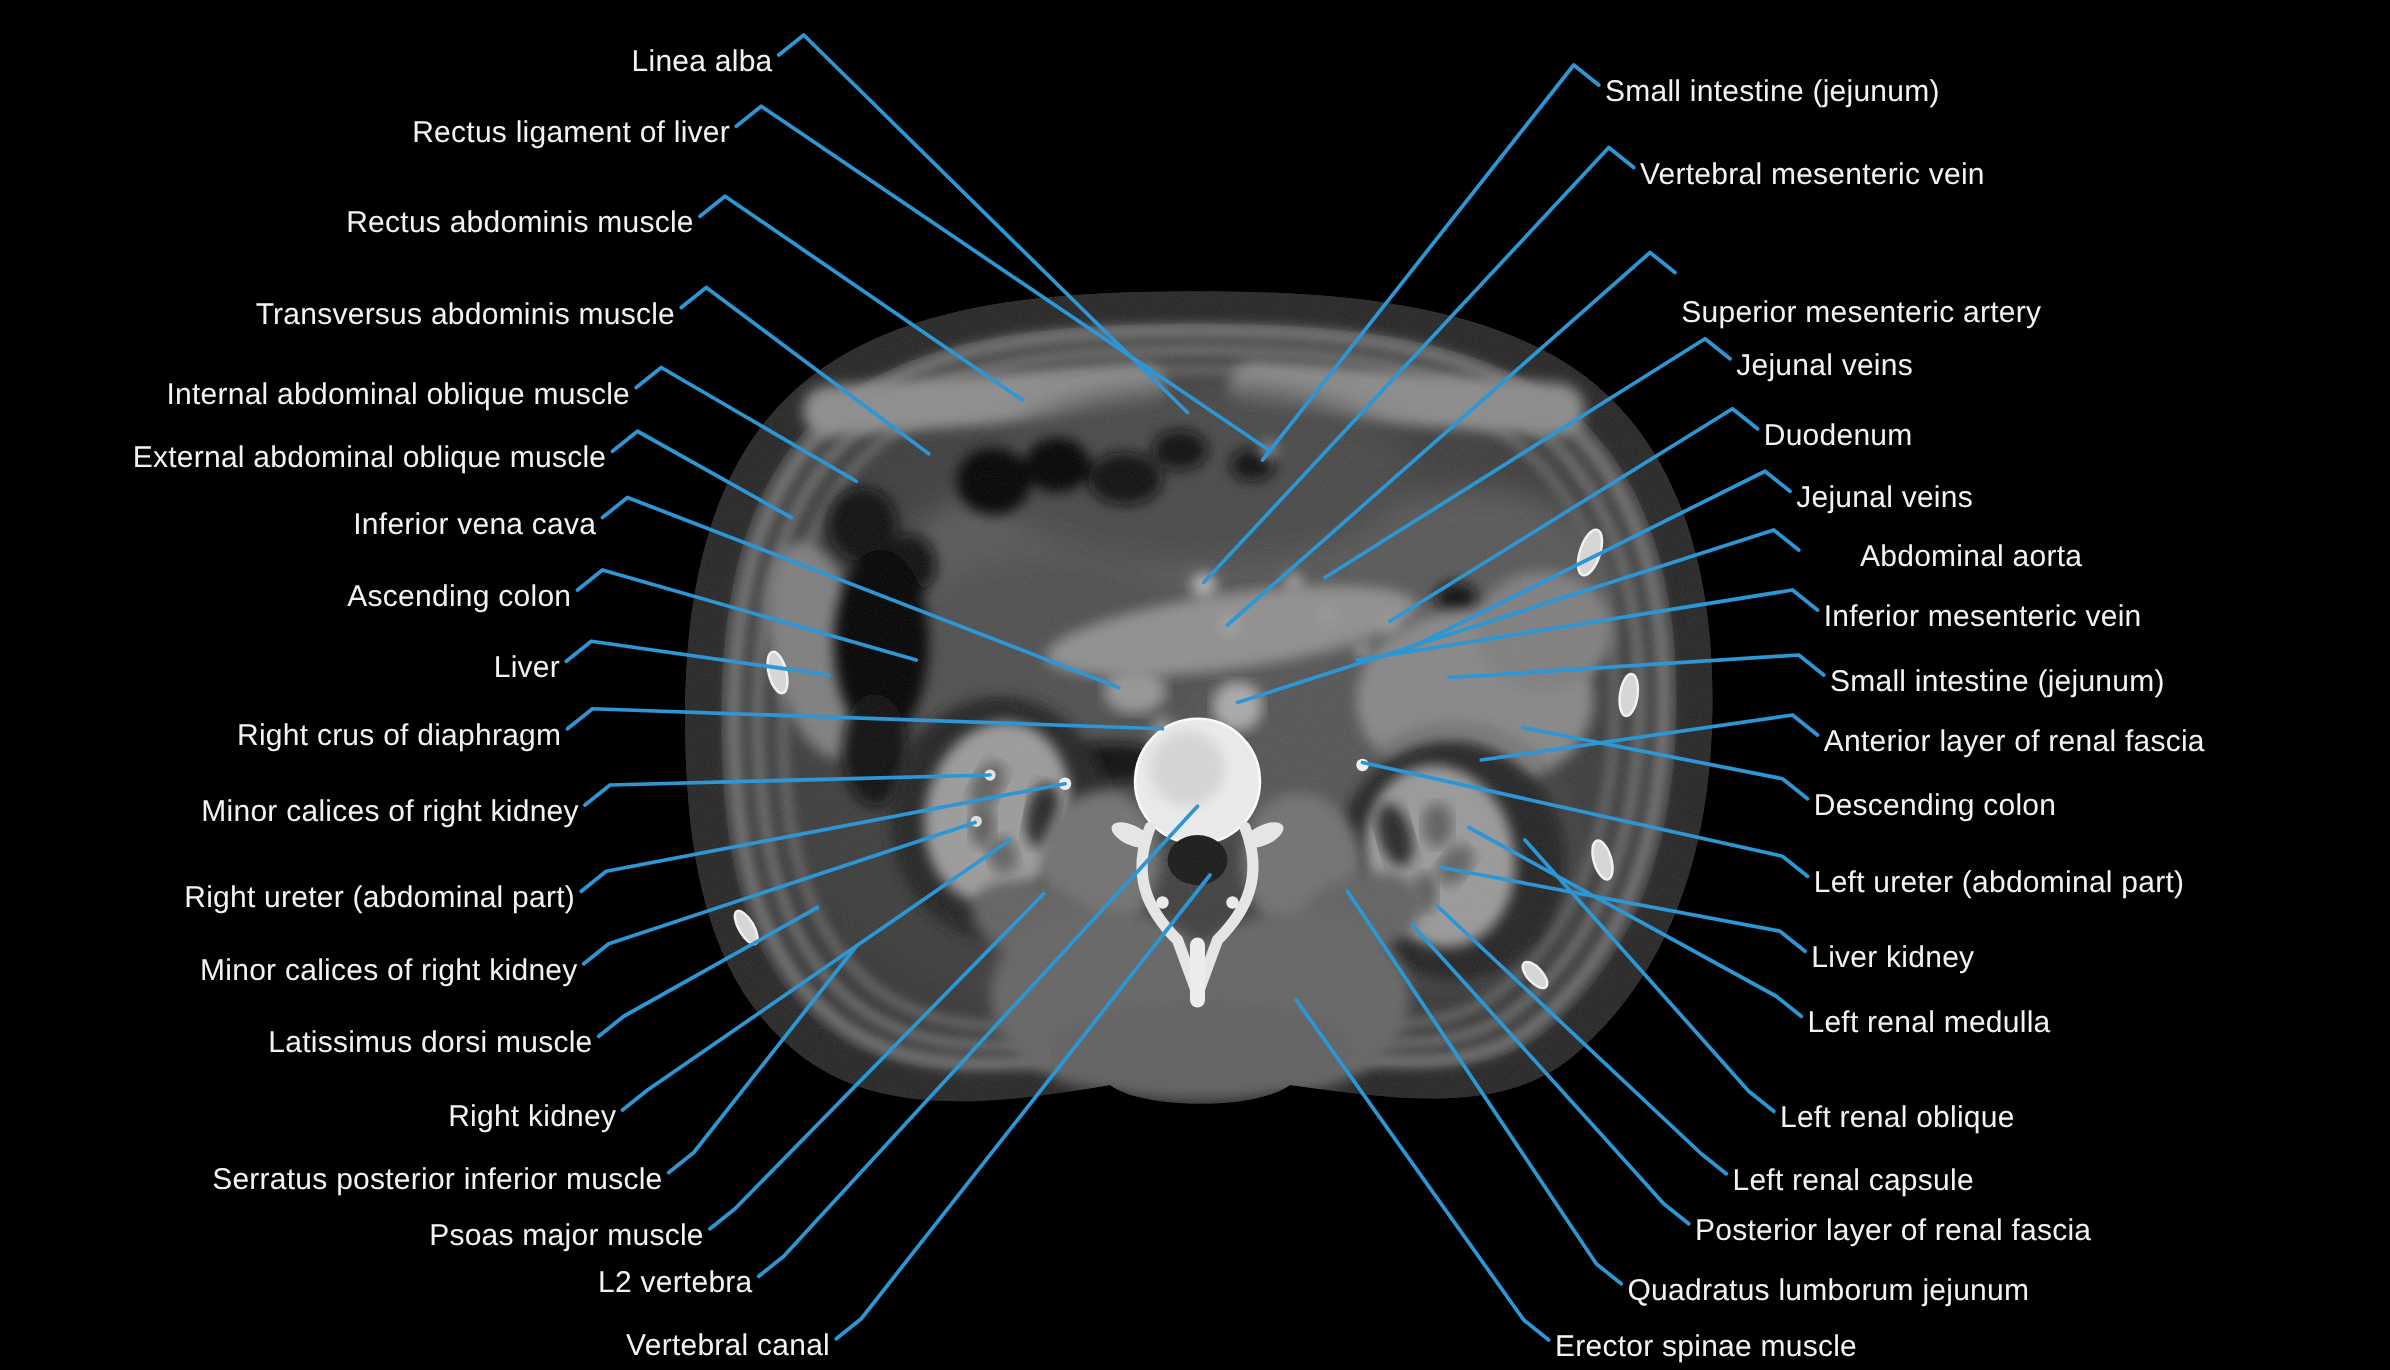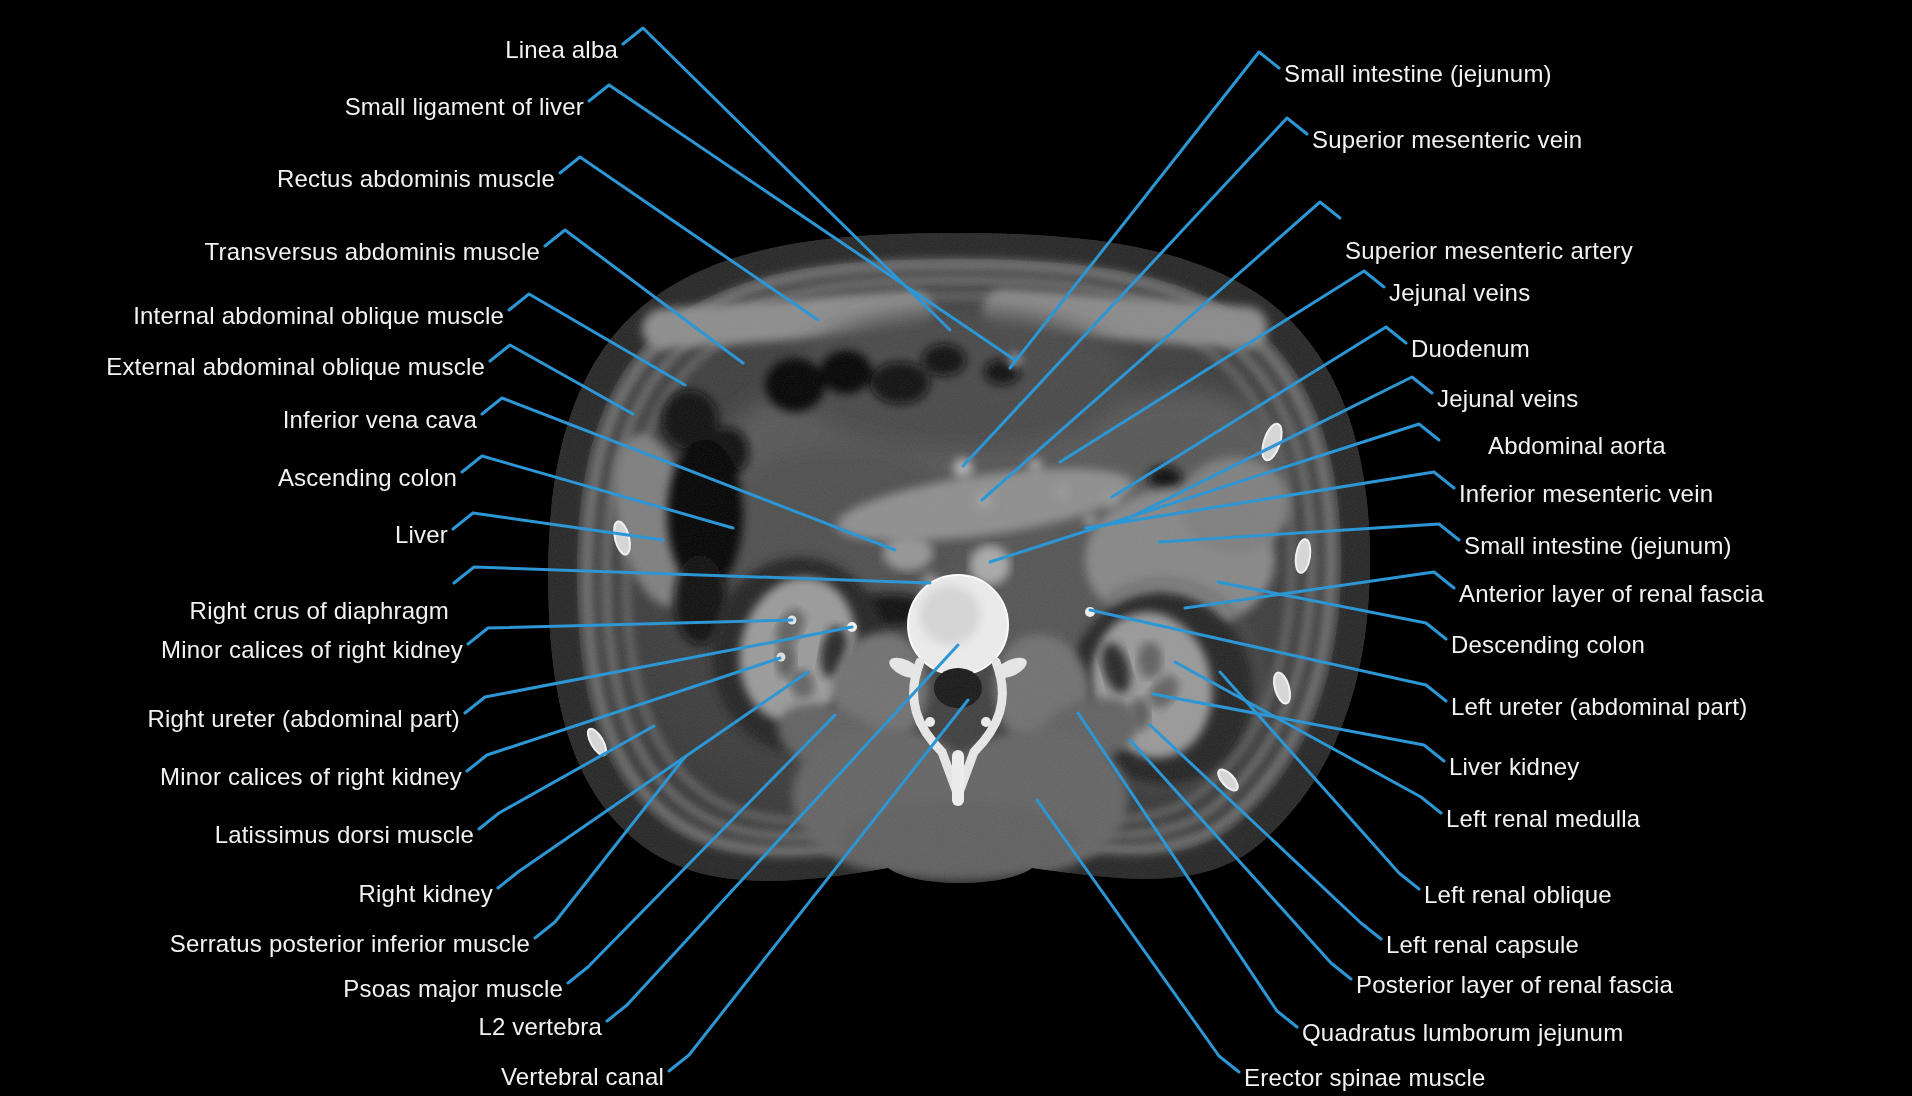--- a/index.html
+++ b/index.html
@@ -252,40 +252,40 @@
       <polyline points="1441,813 1421,797 1175,662" fill="none" stroke="#2d96d4" stroke-width="3" stroke-linecap="round" stroke-linejoin="round"></polyline>
       <polyline points="1419,889 1399,873 1220,672" fill="none" stroke="#2d96d4" stroke-width="3" stroke-linecap="round" stroke-linejoin="round"></polyline>
       <polyline points="1381,939 1361,923 1150,725" fill="none" stroke="#2d96d4" stroke-width="3" stroke-linecap="round" stroke-linejoin="round"></polyline>
       <polyline points="1351,979 1331,963 1130,740" fill="none" stroke="#2d96d4" stroke-width="3" stroke-linecap="round" stroke-linejoin="round"></polyline>
       <polyline points="1297,1027 1277,1011 1078,713" fill="none" stroke="#2d96d4" stroke-width="3" stroke-linecap="round" stroke-linejoin="round"></polyline>
       <polyline points="1239,1072 1219,1056 1037,800" fill="none" stroke="#2d96d4" stroke-width="3" stroke-linecap="round" stroke-linejoin="round"></polyline>
     </svg>
 
   <div id="labels-layer">
       <div class="anat-label side-left" style="top: 50px; right: 1294px; color: rgb(242, 242, 242);">Linea alba</div>
-      <div class="anat-label side-left" style="top: 107px; right: 1328px; color: rgb(242, 242, 242);">Small ligament of liver</div>
+      <div class="anat-label side-left" style="top: 107px; right: 1328px; color: rgb(242, 242, 242);">Rectus ligament of liver</div>
       <div class="anat-label side-left" style="top: 179px; right: 1357px; color: rgb(242, 242, 242);">Rectus abdominis muscle</div>
       <div class="anat-label side-left" style="top: 252px; right: 1372px; color: rgb(242, 242, 242);">Transversus abdominis muscle</div>
       <div class="anat-label side-left" style="top: 316px; right: 1408px; color: rgb(242, 242, 242);">Internal abdominal oblique muscle</div>
       <div class="anat-label side-left" style="top: 367px; right: 1427px; color: rgb(242, 242, 242);">External abdominal oblique muscle</div>
       <div class="anat-label side-left" style="top: 420px; right: 1435px; color: rgb(242, 242, 242);">Inferior vena cava</div>
       <div class="anat-label side-left" style="top: 478px; right: 1455px; color: rgb(242, 242, 242);">Ascending colon</div>
       <div class="anat-label side-left" style="top: 535px; right: 1464px; color: rgb(242, 242, 242);">Liver</div>
-      <div class="anat-label side-left" style="top: 611px; right: 1463px; color: rgb(242, 242, 242); margin-left: 13px;">Right crus of diaphragm</div>
+      <div class="anat-label side-left" style="top: 589px; right: 1463px; color: rgb(242, 242, 242); margin-left: 13px;">Right crus of diaphragm</div>
       <div class="anat-label side-left" style="top: 650px; right: 1449px; color: rgb(242, 242, 242);">Minor calices of right kidney</div>
       <div class="anat-label side-left" style="top: 719px; right: 1452px; color: rgb(242, 242, 242);">Right ureter (abdominal part)</div>
       <div class="anat-label side-left" style="top: 777px; right: 1450px; color: rgb(242, 242, 242);">Minor calices of right kidney</div>
       <div class="anat-label side-left" style="top: 835px; right: 1438px; color: rgb(242, 242, 242);">Latissimus dorsi muscle</div>
       <div class="anat-label side-left" style="top: 894px; right: 1419px; color: rgb(242, 242, 242);">Right kidney</div>
       <div class="anat-label side-left" style="top: 944px; right: 1382px; color: rgb(242, 242, 242);">Serratus posterior inferior muscle</div>
       <div class="anat-label side-left" style="top: 989px; right: 1349px; color: rgb(242, 242, 242);">Psoas major muscle</div>
       <div class="anat-label side-left" style="top: 1027px; right: 1310px; color: rgb(242, 242, 242);">L2 vertebra</div>
       <div class="anat-label side-left" style="top: 1077px; right: 1248px; color: rgb(242, 242, 242);">Vertebral canal</div>
       <div class="anat-label side-right" style="top: 74px; left: 1284px; color: rgb(242, 242, 242);">Small intestine (jejunum)</div>
-      <div class="anat-label side-right" style="top: 140px; left: 1312px; color: rgb(242, 242, 242);">Superior mesenteric vein</div>
+      <div class="anat-label side-right" style="top: 140px; left: 1312px; color: rgb(242, 242, 242);">Vertebral mesenteric vein</div>
       <div class="anat-label side-right" style="top: 224px; left: 1345px; color: rgb(242, 242, 242); margin-top: 27px;">Superior mesenteric artery</div>
       <div class="anat-label side-right" style="top: 293px; left: 1389px; color: rgb(242, 242, 242);">Jejunal veins</div>
       <div class="anat-label side-right" style="top: 349px; left: 1411px; color: rgb(242, 242, 242);">Duodenum</div>
       <div class="anat-label side-right" style="top: 399px; left: 1437px; color: rgb(242, 242, 242);">Jejunal veins</div>
       <div class="anat-label side-right" style="top: 446px; left: 1444px; color: rgb(242, 242, 242); margin-left: 44px;">Abdominal aorta</div>
       <div class="anat-label side-right" style="top: 494px; left: 1459px; color: rgb(242, 242, 242);">Inferior mesenteric vein</div>
       <div class="anat-label side-right" style="top: 546px; left: 1464px; color: rgb(242, 242, 242);">Small intestine (jejunum)</div>
       <div class="anat-label side-right" style="top: 594px; left: 1459px; color: rgb(242, 242, 242);">Anterior layer of renal fascia</div>
       <div class="anat-label side-right" style="top: 645px; left: 1451px; color: rgb(242, 242, 242);">Descending colon</div>
       <div class="anat-label side-right" style="top: 707px; left: 1451px; color: rgb(242, 242, 242);">Left ureter (abdominal part)</div>

